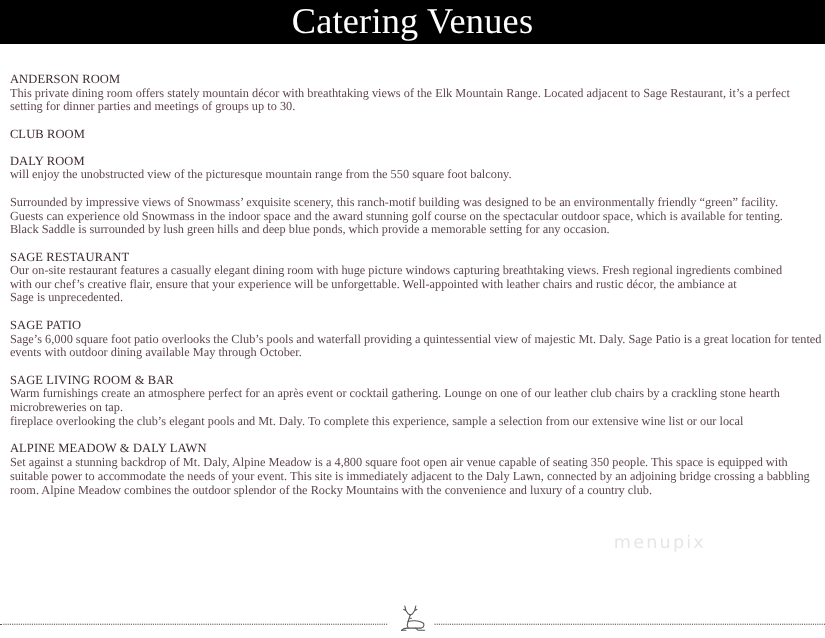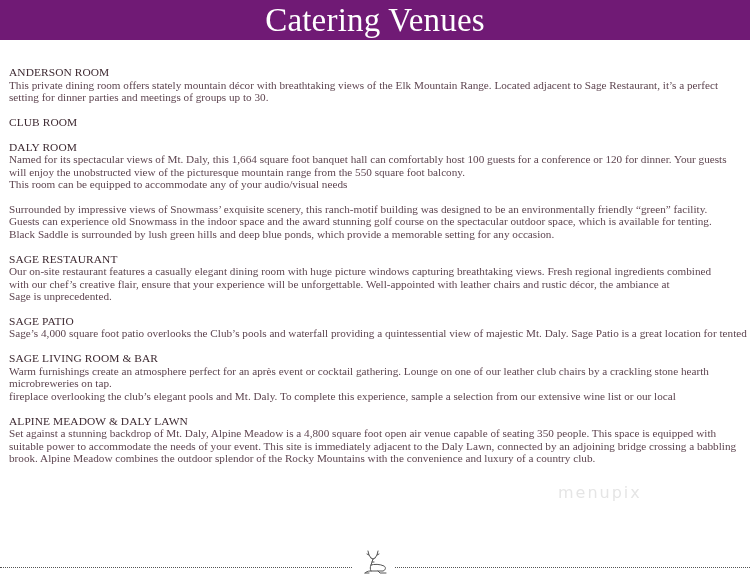--- a/index.html
+++ b/index.html
@@ -4,21 +4,21 @@
   <style>
     html, body { margin: 0; padding: 0; }
     body {
       width: 750px; height: 580px; overflow: hidden;
       background: #ffffff;
       font-family: "Liberation Serif", "DejaVu Serif", serif;
       position: relative;
     }
     .banner {
       position: absolute; left: 0; top: 0; width: 750px; height: 40px;
-      background: #701a75;
+      background: #000000;
       display: flex; align-items: center; justify-content: center;
     }
     .banner-title {
       color: #ffffff; font-size: 33px; letter-spacing: 0.2px;
       line-height: 40px; margin-top: -1px;
     }
     .content {
       position: absolute; left: 9px; top: 66px; width: 735px;
       color: #5a3e48;
     }
@@ -58,60 +58,59 @@
     </div>
   </div>
   <div class="venue">
     <div class="venue-name">CLUB ROOM</div>
     <div class="venue-desc">
     </div>
   </div>
   <div class="venue">
     <div class="venue-name">DALY ROOM</div>
     <div class="venue-desc">
-      <span>Named for its spectacular views of Mt. Daly, this 1,664 square foot banquet hall can comfortably host 100 guests for a conference or 120 for dinner. Your guests</span>
       <span>will enjoy the unobstructed view of the picturesque mountain range from the 550 square foot balcony.</span>
-      <span>This room can be equipped to accommodate any of your audio/visual needs</span>
     </div>
   </div>
   <div class="venue">
     <div class="venue-desc">
       <span>Surrounded by impressive views of Snowmass’ exquisite scenery, this ranch-motif building was designed to be an environmentally friendly “green” facility.</span>
       <span>Guests can experience old Snowmass in the indoor space and the award stunning golf course on the spectacular outdoor space, which is available for tenting.</span>
       <span>Black Saddle is surrounded by lush green hills and deep blue ponds, which provide a memorable setting for any occasion.</span>
     </div>
   </div>
   <div class="venue">
     <div class="venue-name">SAGE RESTAURANT</div>
     <div class="venue-desc">
       <span>Our on-site restaurant features a casually elegant dining room with huge picture windows capturing breathtaking views. Fresh regional ingredients combined</span>
       <span>with our chef’s creative flair, ensure that your experience will be unforgettable. Well-appointed with leather chairs and rustic décor, the ambiance at</span>
       <span>Sage is unprecedented.</span>
     </div>
   </div>
   <div class="venue">
     <div class="venue-name">SAGE PATIO</div>
     <div class="venue-desc">
-      <span>Sage’s 4,000 square foot patio overlooks the Club’s pools and waterfall providing a quintessential view of majestic Mt. Daly. Sage Patio is a great location for tented</span>
+      <span>Sage’s 6,000 square foot patio overlooks the Club’s pools and waterfall providing a quintessential view of majestic Mt. Daly. Sage Patio is a great location for tented</span>
+      <span>events with outdoor dining available May through October.</span>
     </div>
   </div>
   <div class="venue">
     <div class="venue-name">SAGE LIVING ROOM &amp; BAR</div>
     <div class="venue-desc">
       <span>Warm furnishings create an atmosphere perfect for an après event or cocktail gathering. Lounge on one of our leather club chairs by a crackling stone hearth</span>
       <span>microbreweries on tap.</span>
       <span>fireplace overlooking the club’s elegant pools and Mt. Daly. To complete this experience, sample a selection from our extensive wine list or our local</span>
     </div>
   </div>
   <div class="venue">
     <div class="venue-name">ALPINE MEADOW &amp; DALY LAWN</div>
     <div class="venue-desc">
       <span>Set against a stunning backdrop of Mt. Daly, Alpine Meadow is a 4,800 square foot open air venue capable of seating 350 people. This space is equipped with</span>
       <span>suitable power to accommodate the needs of your event. This site is immediately adjacent to the Daly Lawn, connected by an adjoining bridge crossing a babbling</span>
-      <span>brook. Alpine Meadow combines the outdoor splendor of the Rocky Mountains with the convenience and luxury of a country club.</span>
+      <span>room. Alpine Meadow combines the outdoor splendor of the Rocky Mountains with the convenience and luxury of a country club.</span>
     </div>
   </div>
 </div>
 
 <div class="watermark">menupix</div>
 
 <div class="footer-rule left"></div>
 <div class="footer-rule right"></div>
 <svg class="deer-icon" viewBox="0 0 36 28">
   <g fill="none" stroke="#555" stroke-width="1" stroke-linecap="round">

